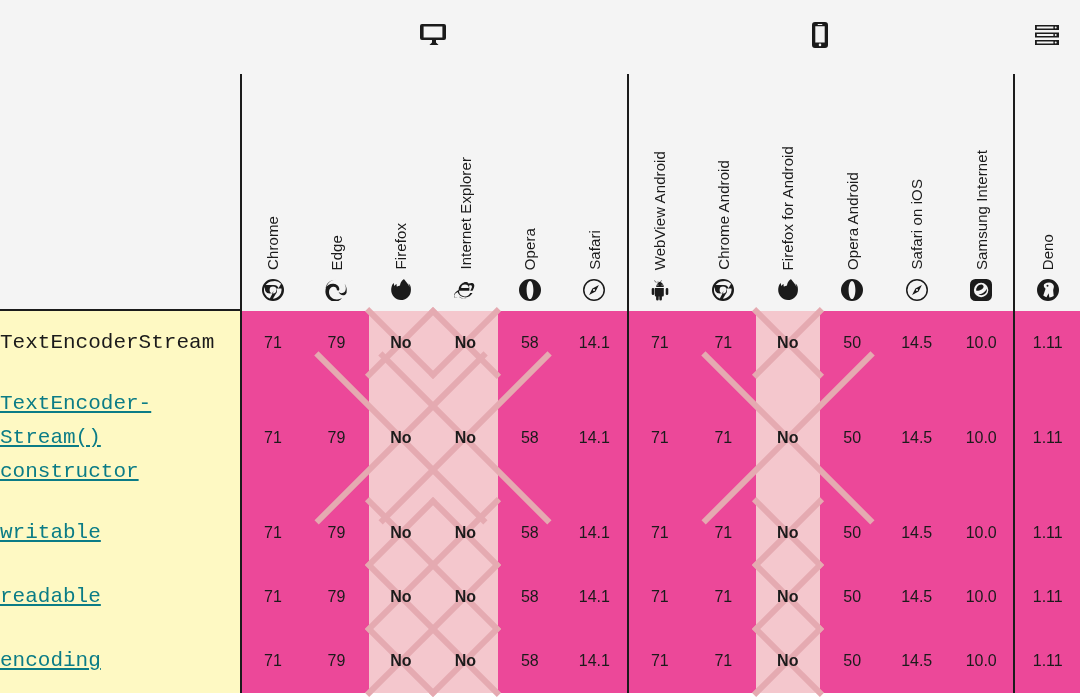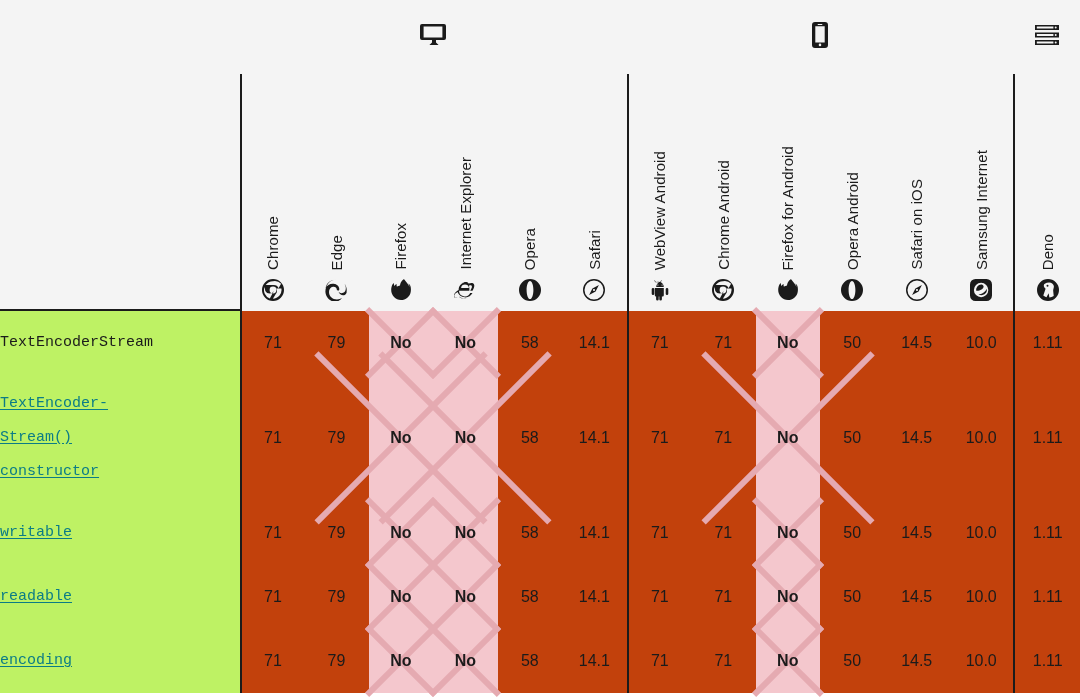--- a/index.html
+++ b/index.html
@@ -70,26 +70,26 @@
     white-space:nowrap;
     line-height:1;
     margin-bottom:9px;
     letter-spacing:0.1px;
   }
   .bname-icon{line-height:0;}
   .bname-icon svg{display:block;fill:#1b1b1b;}
 
   
   .feat{
-    background:#bef264;
+    background:#fef9c3;
     border-top:1px solid #898989;
     border-right:2px solid #1b1b1b;
     padding:10px 0 10px 14px;
     font-family:"Liberation Mono","DejaVu Sans Mono",monospace;
-    font-size:15px;
+    font-size:21px;
     line-height:34px;
     color:#1b1b1b;
     vertical-align:middle;
   }
   .feat a{
     color:#0b7c86;
     text-decoration:underline;
     text-underline-offset:2px;
   }
   .feat .plain{color:#1b1b1b;}
@@ -97,21 +97,21 @@
   .cell{
     text-align:center;
     font-size:16px;
     color:#1b1b1b;
     border-left:1px solid #8f8f8f;
     border-top:1px solid #8f8f8f;
     position:relative;
     height:64px;
   }
   .cell.gsep-l{border-left:2px solid #1b1b1b;}
-  .cell.yes{background:#c2410c;}
+  .cell.yes{background:#ec4899;}
   .cell.no{background:#f4c7cd;font-weight:bold;margin-left:44px;}
   .cell .v{position:relative;z-index:2;}
 
   
   .cell.no::before,
   .cell.no::after{
     content:"";
     position:absolute;
     left:50%;top:50%;
     width:6px;

